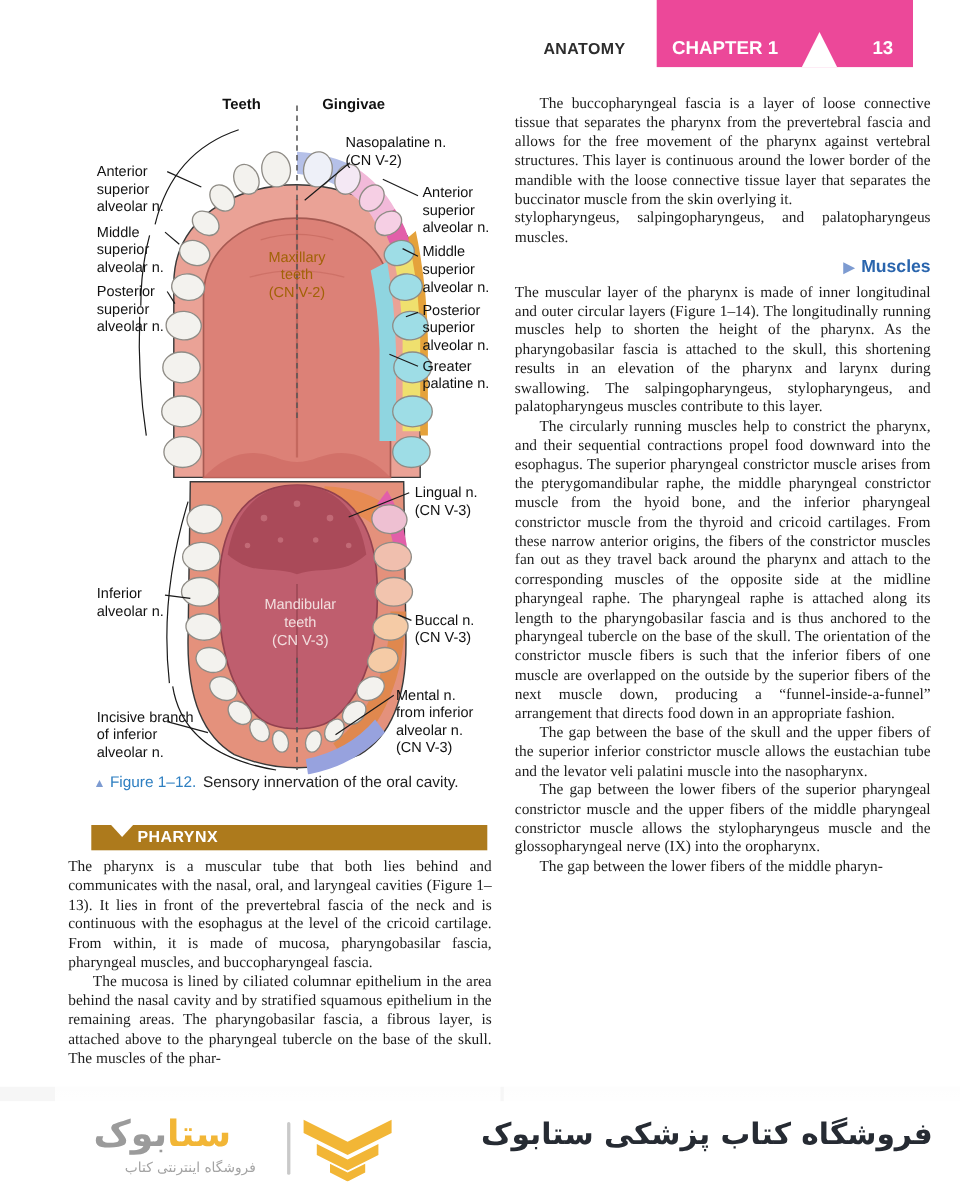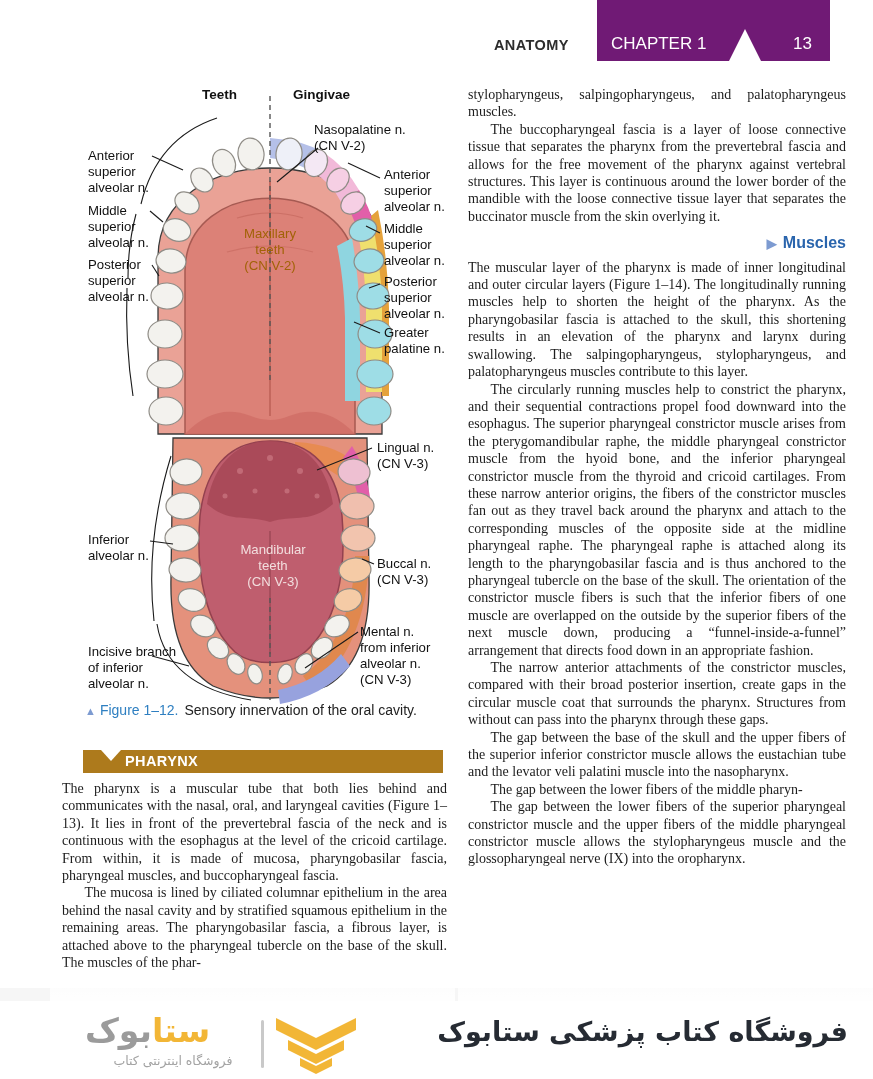--- a/index.html
+++ b/index.html
@@ -3,22 +3,22 @@
 <meta charset="utf-8">
 <title>Anatomy Chapter 1 Page 13</title>
 <style>
   html,body{margin:0;padding:0;background:#ffffff;}
   .page{position:relative;width:873px;height:1079px;background:#fff;overflow:hidden;
         font-family:"Liberation Serif",serif;color:#1c1c1c;}
 
   
   .running-head{position:absolute;left:494px;top:37px;font-family:"Liberation Sans",sans-serif;
         font-size:14.5px;font-weight:700;color:#2d2d2d;letter-spacing:.4px;}
-  .chapter-box{position:absolute;left:597px;top:0;width:233px;height:61px;background:#701a75;
-        font-family:"Liberation Sans",sans-serif;color:#fff;font-weight:400;font-size:17px;}
+  .chapter-box{position:absolute;left:597px;top:0;width:233px;height:61px;background:#ec4899;
+        font-family:"Liberation Sans",sans-serif;color:#fff;font-weight:700;font-size:17px;}
   .chapter-label{position:absolute;left:14px;top:34px;}
   .page-number{position:absolute;right:18px;top:34px;}
   .chapter-notch{position:absolute;left:132px;bottom:0;width:0;height:0;
         border-left:16px solid transparent;border-right:16px solid transparent;
         border-bottom:32px solid #ffffff;}
 
   
   .fig-label{position:absolute;font-family:"Liberation Sans",sans-serif;font-size:13.2px;
         line-height:1.22;color:#111;white-space:pre-line;}
   .fig-label.bold{font-weight:700;font-size:13.5px;}
@@ -255,31 +255,30 @@
     <span class="section-notch"></span>
     <span class="section-title">PHARYNX</span>
   </div>
 
   <div class="textcol leftcol">
     <p class="para">The pharynx is a muscular tube that both lies behind and communicates with the nasal, oral, and laryngeal cavities (Figure 1–13). It lies in front of the prevertebral fascia of the neck and is continuous with the esophagus at the level of the cricoid cartilage. From within, it is made of mucosa, pharyngobasilar fascia, pharyngeal muscles, and buccopharyngeal fascia.</p>
     <p class="para indent">The mucosa is lined by ciliated columnar epithelium in the area behind the nasal cavity and by stratified squamous epithelium in the remaining areas. The pharyngobasilar fascia, a fibrous layer, is attached above to the pharyngeal tubercle on the base of the skull. The muscles of the phar-</p>
   </div>
 
   <div class="textcol rightcol">
+    <p class="para indent">The buccopharyngeal fascia is a layer of loose connective tissue that separates the pharynx from the prevertebral fascia and allows for the free movement of the pharynx against vertebral structures. This layer is continuous around the lower border of the mandible with the loose connective tissue layer that separates the buccinator muscle from the skin overlying it.</p>
     <p class="para">stylopharyngeus, salpingopharyngeus, and palatopharyngeus muscles.</p>
-    <p class="para indent">The buccopharyngeal fascia is a layer of loose connective tissue that separates the pharynx from the prevertebral fascia and allows for the free movement of the pharynx against vertebral structures. This layer is continuous around the lower border of the mandible with the loose connective tissue layer that separates the buccinator muscle from the skin overlying it.</p>
     <div class="subheading">
       <span class="tri">▶</span><span>Muscles</span>
     </div>
     <p class="para">The muscular layer of the pharynx is made of inner longitudinal and outer circular layers (Figure 1–14). The longitudinally running muscles help to shorten the height of the pharynx. As the pharyngobasilar fascia is attached to the skull, this shortening results in an elevation of the pharynx and larynx during swallowing. The salpingopharyngeus, stylopharyngeus, and palatopharyngeus muscles contribute to this layer.</p>
     <p class="para indent">The circularly running muscles help to constrict the pharynx, and their sequential contractions propel food downward into the esophagus. The superior pharyngeal constrictor muscle arises from the pterygomandibular raphe, the middle pharyngeal constrictor muscle from the hyoid bone, and the inferior pharyngeal constrictor muscle from the thyroid and cricoid cartilages. From these narrow anterior origins, the fibers of the constrictor muscles fan out as they travel back around the pharynx and attach to the corresponding muscles of the opposite side at the midline pharyngeal raphe. The pharyngeal raphe is attached along its length to the pharyngobasilar fascia and is thus anchored to the pharyngeal tubercle on the base of the skull. The orientation of the constrictor muscle fibers is such that the inferior fibers of one muscle are overlapped on the outside by the superior fibers of the next muscle down, producing a “funnel-inside-a-funnel” arrangement that directs food down in an appropriate fashion.</p>
-    <p class="para indent">The narrow anterior attachments of the constrictor muscles, compared with their broad posterior insertion, create gaps in the circular muscle coat that surrounds the pharynx. Structures from without can pass into the pharynx through these gaps.</p>
     <p class="para indent">The gap between the base of the skull and the upper fibers of the superior inferior constrictor muscle allows the eustachian tube and the levator veli palatini muscle into the nasopharynx.</p>
+    <p class="para indent">The gap between the lower fibers of the superior pharyngeal constrictor muscle and the upper fibers of the middle pharyngeal constrictor muscle allows the stylopharyngeus muscle and the glossopharyngeal nerve (IX) into the oropharynx.</p>
     <p class="para indent">The gap between the lower fibers of the middle pharyn-</p>
-    <p class="para indent">The gap between the lower fibers of the superior pharyngeal constrictor muscle and the upper fibers of the middle pharyngeal constrictor muscle allows the stylopharyngeus muscle and the glossopharyngeal nerve (IX) into the oropharynx.</p>
   </div>
 
   <div class="scan-smudge"></div>
   <div class="fade l"></div>
   <div class="fade r"></div>
 
   <div class="footer">
     <div class="wordmark">
       <span class="gold">ستا</span><span class="gray">بوک</span>
     </div>

